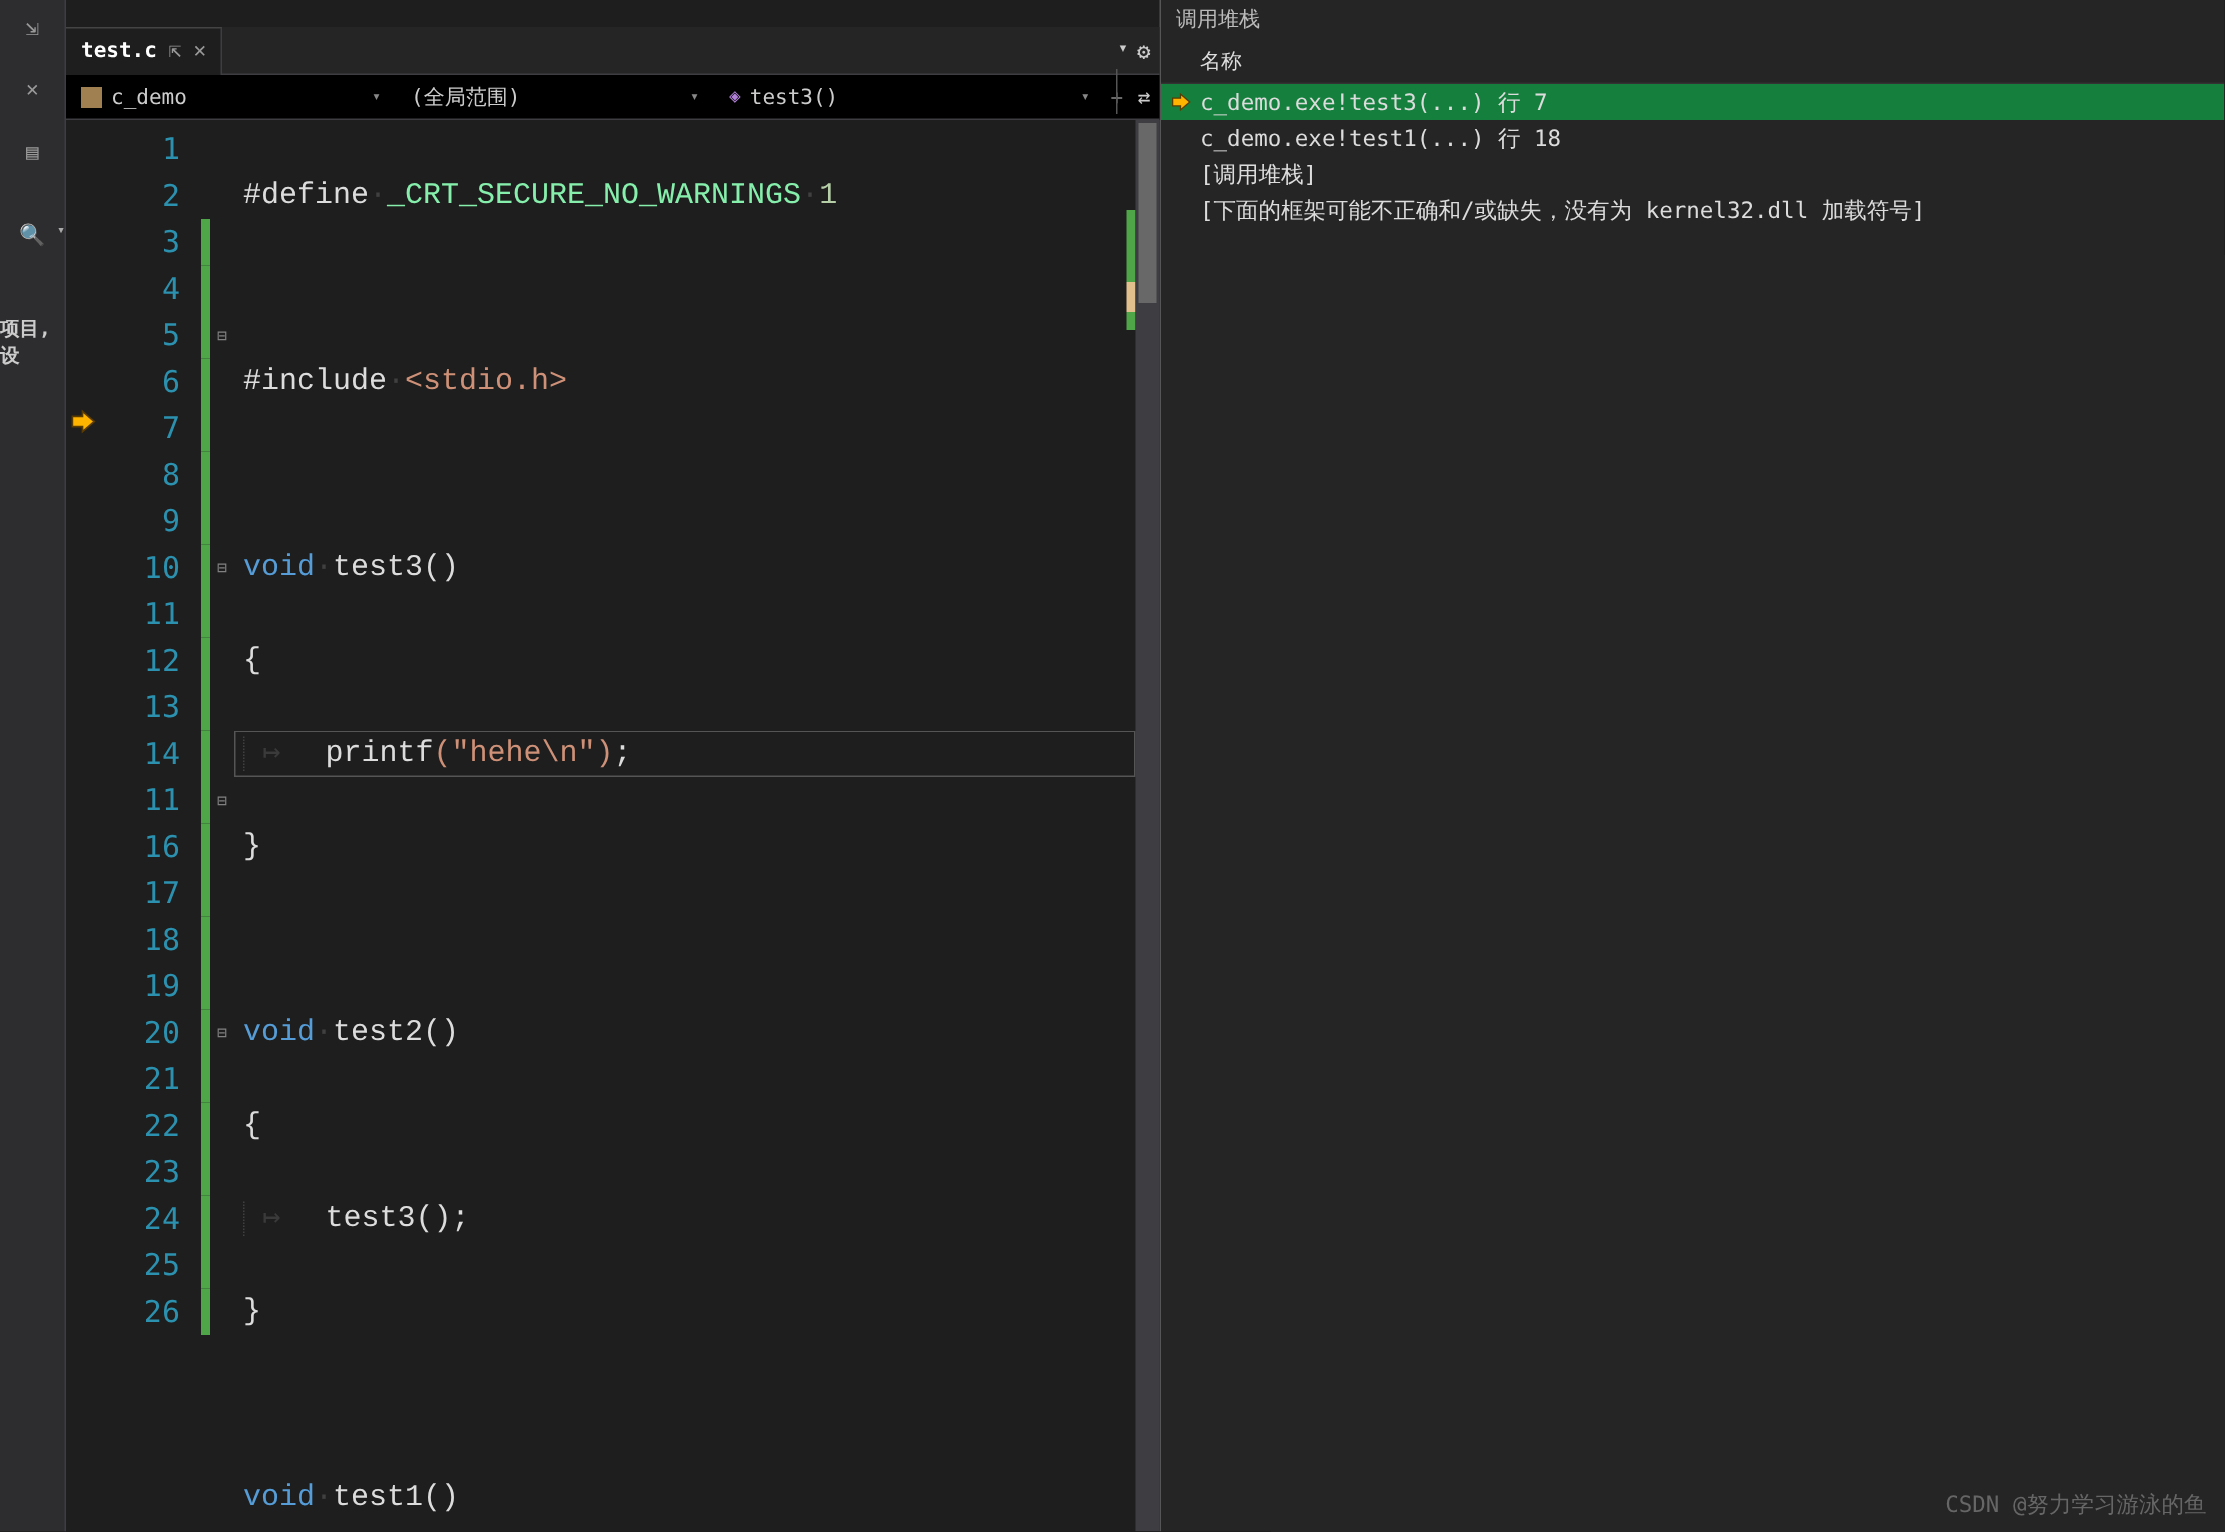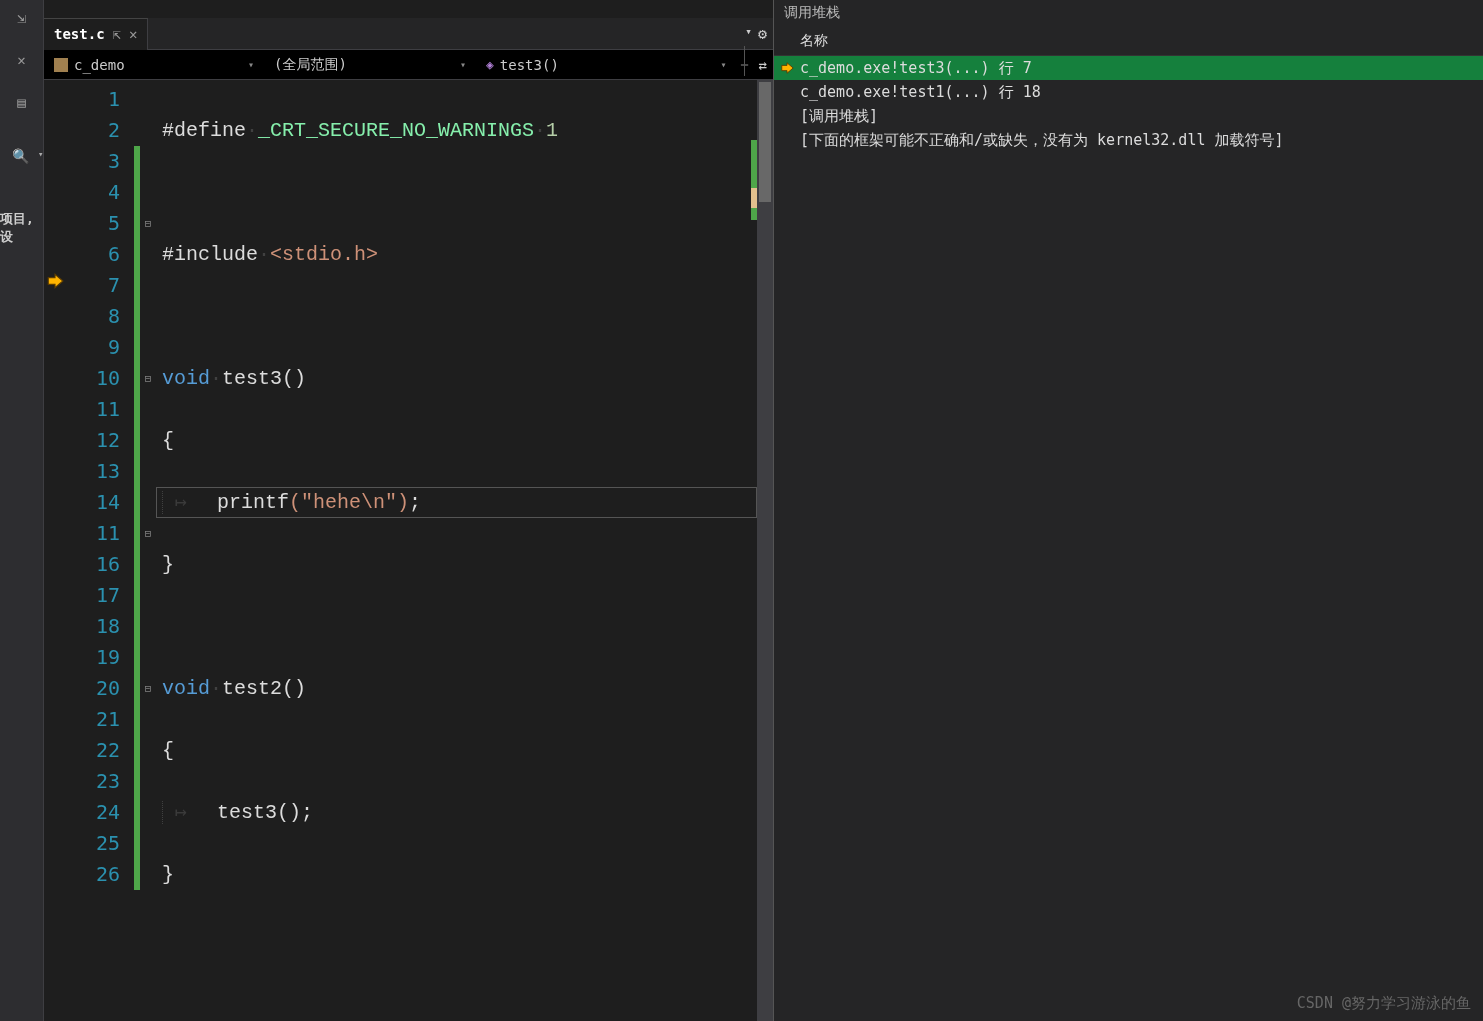--- a/index.html
+++ b/index.html
@@ -222,20 +222,21 @@
 <div class="code-line"><span class="kw">void</span><span class="dots">·</span><span class="fn">test3</span><span class="punct">()</span></div>
 <div class="code-line"><span class="punct">{</span></div>
 <div class="code-line hl-line"><span class="vguide"> </span><span class="arrow-glyph">↦</span>  <span class="fn">printf</span><span class="str">("hehe\n")</span><span class="punct">;</span></div>
 <div class="code-line"><span class="punct">}</span></div>
 <div class="code-line"></div>
 <div class="code-line"><span class="kw">void</span><span class="dots">·</span><span class="fn">test2</span><span class="punct">()</span></div>
 <div class="code-line"><span class="punct">{</span></div>
 <div class="code-line"><span class="vguide"> </span><span class="arrow-glyph">↦</span>  <span class="fn">test3</span><span class="punct">()</span><span class="punct">;</span></div>
 <div class="code-line"><span class="punct">}</span></div>
 <div class="code-line"></div>
+<div class="code-line"><span class="kw">void</span><span class="dots">·</span><span class="fn">test1</span><span class="punct">()</span></div>
 
 
 
 
 
 
 
 
 
 

